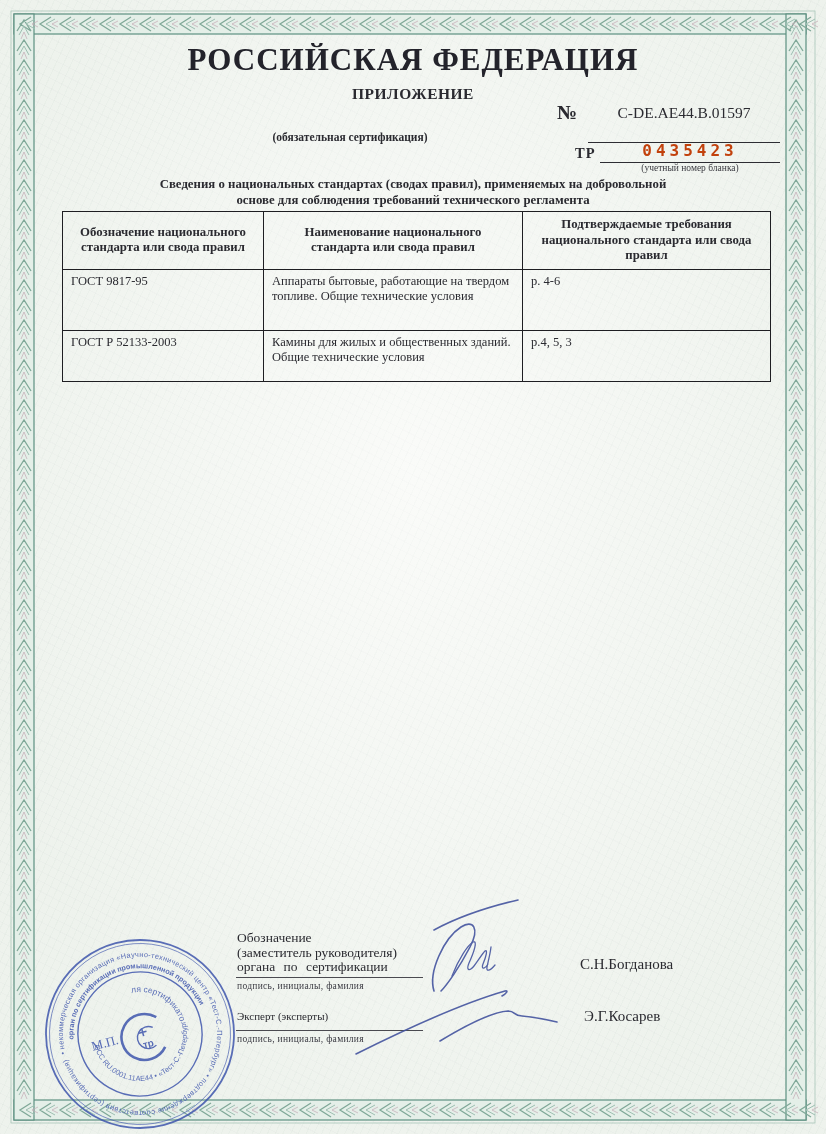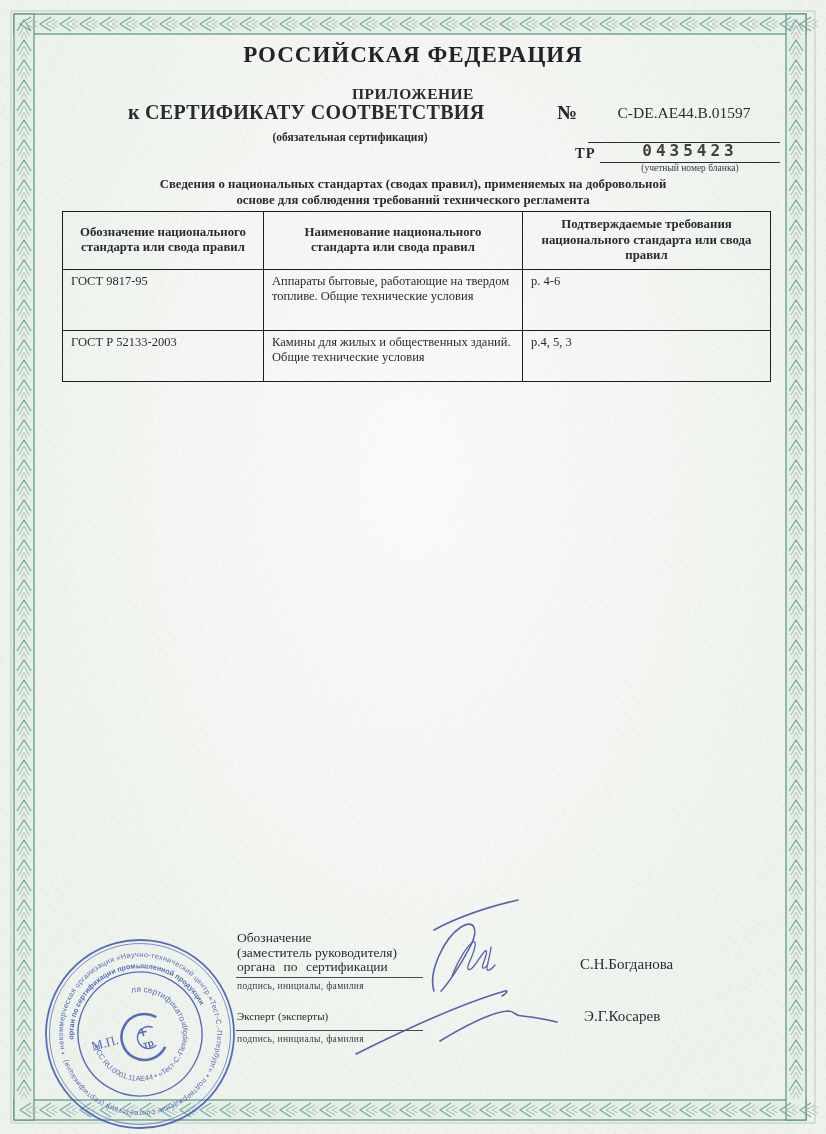--- a/index.html
+++ b/index.html
@@ -8,31 +8,31 @@
     background:#f4f6f1;
     font-family:"Liberation Serif", serif;color:#2a2a30;
   }
   .tex{position:absolute;inset:0;pointer-events:none;}
   .tex1{background:repeating-linear-gradient(115deg, rgba(138,172,152,.07) 0 1px, transparent 1px 7px);}
   .tex2{background:repeating-linear-gradient(27deg, rgba(150,142,165,.05) 0 1px, transparent 1px 9px);}
   .tex3{background:radial-gradient(ellipse at 50% 42%, rgba(255,255,255,.55), rgba(220,232,224,.25) 75%);}
   svg.frame,svg.sigs{position:absolute;left:0;top:0;pointer-events:none;}
   .abs{position:absolute;}
   .ctr{left:0;width:826px;text-align:center;}
-  .country{top:42px;font-size:23px;font-weight:bold;letter-spacing:1px;color:#23232b;}
+  .country{top:42px;font-size:31px;font-weight:bold;letter-spacing:1px;color:#23232b;}
   .doctype{top:85px;font-size:15.5px;font-weight:bold;letter-spacing:.5px;}
   .subtitle{left:128px;top:101px;font-size:20px;font-weight:bold;letter-spacing:.3px;}
   .numsign{left:557px;top:101px;font-size:20px;font-weight:bold;}
   .certnum{left:588px;top:104px;width:192px;text-align:center;font-size:15.5px;
            border-bottom:1px solid #2d2d33;padding-bottom:20px;}
   .certkind{left:160px;top:131px;width:380px;text-align:center;font-size:11.5px;font-weight:bold;}
   .trlabel{left:575px;top:145px;font-size:14.5px;font-weight:bold;letter-spacing:1px;}
   .blanknum{left:600px;top:141px;width:180px;text-align:center;
             font-family:"DejaVu Sans Mono", monospace;font-size:16px;font-weight:bold;
-            letter-spacing:4px;color:#404040;border-bottom:1px solid #2d2d33;padding-bottom:2px;}
+            letter-spacing:4px;color:#c2410c;border-bottom:1px solid #2d2d33;padding-bottom:2px;}
   .blankcap{left:600px;top:163px;width:180px;text-align:center;font-size:9.5px;color:#3a3a40;}
   .intro{top:177px;font-size:12.8px;font-weight:bold;line-height:15.5px;}
   table.std{
     position:absolute;left:62px;top:211px;border-collapse:collapse;table-layout:fixed;
     font-size:12.5px;line-height:15.5px;background:transparent;
   }
   table.std th,table.std td{border:1.5px solid #1e1e22;}
   table.std th{font-size:12.8px;font-weight:bold;text-align:center;vertical-align:middle;
                padding:5px 10px;height:46px;}
   table.std td{vertical-align:top;text-align:left;padding:4px 8px;}
@@ -65,21 +65,20 @@
       <rect x="14" y="1100" width="792" height="20" fill="#e4efe8" stroke="#5d9080" stroke-width="1.2"></rect>
       <rect x="14" y="14" width="20" height="1106" fill="#e4efe8" stroke="#5d9080" stroke-width="1.2"></rect>
       <rect x="786" y="14" width="20" height="1106" fill="#e4efe8" stroke="#5d9080" stroke-width="1.2"></rect>
       <path d="M31,17 L20,24 L31,31 M31,1103 L20,1110 L31,1117 M51,17 L40,24 L51,31 M51,1103 L40,1110 L51,1117 M71,17 L60,24 L71,31 M71,1103 L60,1110 L71,1117 M91,17 L80,24 L91,31 M91,1103 L80,1110 L91,1117 M111,17 L100,24 L111,31 M111,1103 L100,1110 L111,1117 M131,17 L120,24 L131,31 M131,1103 L120,1110 L131,1117 M151,17 L140,24 L151,31 M151,1103 L140,1110 L151,1117 M171,17 L160,24 L171,31 M171,1103 L160,1110 L171,1117 M191,17 L180,24 L191,31 M191,1103 L180,1110 L191,1117 M211,17 L200,24 L211,31 M211,1103 L200,1110 L211,1117 M231,17 L220,24 L231,31 M231,1103 L220,1110 L231,1117 M251,17 L240,24 L251,31 M251,1103 L240,1110 L251,1117 M271,17 L260,24 L271,31 M271,1103 L260,1110 L271,1117 M291,17 L280,24 L291,31 M291,1103 L280,1110 L291,1117 M311,17 L300,24 L311,31 M311,1103 L300,1110 L311,1117 M331,17 L320,24 L331,31 M331,1103 L320,1110 L331,1117 M351,17 L340,24 L351,31 M351,1103 L340,1110 L351,1117 M371,17 L360,24 L371,31 M371,1103 L360,1110 L371,1117 M391,17 L380,24 L391,31 M391,1103 L380,1110 L391,1117 M411,17 L400,24 L411,31 M411,1103 L400,1110 L411,1117 M431,17 L420,24 L431,31 M431,1103 L420,1110 L431,1117 M451,17 L440,24 L451,31 M451,1103 L440,1110 L451,1117 M471,17 L460,24 L471,31 M471,1103 L460,1110 L471,1117 M491,17 L480,24 L491,31 M491,1103 L480,1110 L491,1117 M511,17 L500,24 L511,31 M511,1103 L500,1110 L511,1117 M531,17 L520,24 L531,31 M531,1103 L520,1110 L531,1117 M551,17 L540,24 L551,31 M551,1103 L540,1110 L551,1117 M571,17 L560,24 L571,31 M571,1103 L560,1110 L571,1117 M591,17 L580,24 L591,31 M591,1103 L580,1110 L591,1117 M611,17 L600,24 L611,31 M611,1103 L600,1110 L611,1117 M631,17 L620,24 L631,31 M631,1103 L620,1110 L631,1117 M651,17 L640,24 L651,31 M651,1103 L640,1110 L651,1117 M671,17 L660,24 L671,31 M671,1103 L660,1110 L671,1117 M691,17 L680,24 L691,31 M691,1103 L680,1110 L691,1117 M711,17 L700,24 L711,31 M711,1103 L700,1110 L711,1117 M731,17 L720,24 L731,31 M731,1103 L720,1110 L731,1117 M751,17 L740,24 L751,31 M751,1103 L740,1110 L751,1117 M771,17 L760,24 L771,31 M771,1103 L760,1110 L771,1117 M791,17 L780,24 L791,31 M791,1103 L780,1110 L791,1117 M811,17 L800,24 L811,31 M811,1103 L800,1110 L811,1117 M17,31 L24,20 L31,31 M789,31 L796,20 L803,31 M17,51 L24,40 L31,51 M789,51 L796,40 L803,51 M17,71 L24,60 L31,71 M789,71 L796,60 L803,71 M17,91 L24,80 L31,91 M789,91 L796,80 L803,91 M17,111 L24,100 L31,111 M789,111 L796,100 L803,111 M17,131 L24,120 L31,131 M789,131 L796,120 L803,131 M17,151 L24,140 L31,151 M789,151 L796,140 L803,151 M17,171 L24,160 L31,171 M789,171 L796,160 L803,171 M17,191 L24,180 L31,191 M789,191 L796,180 L803,191 M17,211 L24,200 L31,211 M789,211 L796,200 L803,211 M17,231 L24,220 L31,231 M789,231 L796,220 L803,231 M17,251 L24,240 L31,251 M789,251 L796,240 L803,251 M17,271 L24,260 L31,271 M789,271 L796,260 L803,271 M17,291 L24,280 L31,291 M789,291 L796,280 L803,291 M17,311 L24,300 L31,311 M789,311 L796,300 L803,311 M17,331 L24,320 L31,331 M789,331 L796,320 L803,331 M17,351 L24,340 L31,351 M789,351 L796,340 L803,351 M17,371 L24,360 L31,371 M789,371 L796,360 L803,371 M17,391 L24,380 L31,391 M789,391 L796,380 L803,391 M17,411 L24,400 L31,411 M789,411 L796,400 L803,411 M17,431 L24,420 L31,431 M789,431 L796,420 L803,431 M17,451 L24,440 L31,451 M789,451 L796,440 L803,451 M17,471 L24,460 L31,471 M789,471 L796,460 L803,471 M17,491 L24,480 L31,491 M789,491 L796,480 L803,491 M17,511 L24,500 L31,511 M789,511 L796,500 L803,511 M17,531 L24,520 L31,531 M789,531 L796,520 L803,531 M17,551 L24,540 L31,551 M789,551 L796,540 L803,551 M17,571 L24,560 L31,571 M789,571 L796,560 L803,571 M17,591 L24,580 L31,591 M789,591 L796,580 L803,591 M17,611 L24,600 L31,611 M789,611 L796,600 L803,611 M17,631 L24,620 L31,631 M789,631 L796,620 L803,631 M17,651 L24,640 L31,651 M789,651 L796,640 L803,651 M17,671 L24,660 L31,671 M789,671 L796,660 L803,671 M17,691 L24,680 L31,691 M789,691 L796,680 L803,691 M17,711 L24,700 L31,711 M789,711 L796,700 L803,711 M17,731 L24,720 L31,731 M789,731 L796,720 L803,731 M17,751 L24,740 L31,751 M789,751 L796,740 L803,751 M17,771 L24,760 L31,771 M789,771 L796,760 L803,771 M17,791 L24,780 L31,791 M789,791 L796,780 L803,791 M17,811 L24,800 L31,811 M789,811 L796,800 L803,811 M17,831 L24,820 L31,831 M789,831 L796,820 L803,831 M17,851 L24,840 L31,851 M789,851 L796,840 L803,851 M17,871 L24,860 L31,871 M789,871 L796,860 L803,871 M17,891 L24,880 L31,891 M789,891 L796,880 L803,891 M17,911 L24,900 L31,911 M789,911 L796,900 L803,911 M17,931 L24,920 L31,931 M789,931 L796,920 L803,931 M17,951 L24,940 L31,951 M789,951 L796,940 L803,951 M17,971 L24,960 L31,971 M789,971 L796,960 L803,971 M17,991 L24,980 L31,991 M789,991 L796,980 L803,991 M17,1011 L24,1000 L31,1011 M789,1011 L796,1000 L803,1011 M17,1031 L24,1020 L31,1031 M789,1031 L796,1020 L803,1031 M17,1051 L24,1040 L31,1051 M789,1051 L796,1040 L803,1051 M17,1071 L24,1060 L31,1071 M789,1071 L796,1060 L803,1071 M17,1091 L24,1080 L31,1091 M789,1091 L796,1080 L803,1091 " stroke="#7fa898" stroke-width="1.3" fill="none"></path>
       <path d="M35,19 L26,24 L35,29 M35,1105 L26,1110 L35,1115 M55,19 L46,24 L55,29 M55,1105 L46,1110 L55,1115 M75,19 L66,24 L75,29 M75,1105 L66,1110 L75,1115 M95,19 L86,24 L95,29 M95,1105 L86,1110 L95,1115 M115,19 L106,24 L115,29 M115,1105 L106,1110 L115,1115 M135,19 L126,24 L135,29 M135,1105 L126,1110 L135,1115 M155,19 L146,24 L155,29 M155,1105 L146,1110 L155,1115 M175,19 L166,24 L175,29 M175,1105 L166,1110 L175,1115 M195,19 L186,24 L195,29 M195,1105 L186,1110 L195,1115 M215,19 L206,24 L215,29 M215,1105 L206,1110 L215,1115 M235,19 L226,24 L235,29 M235,1105 L226,1110 L235,1115 M255,19 L246,24 L255,29 M255,1105 L246,1110 L255,1115 M275,19 L266,24 L275,29 M275,1105 L266,1110 L275,1115 M295,19 L286,24 L295,29 M295,1105 L286,1110 L295,1115 M315,19 L306,24 L315,29 M315,1105 L306,1110 L315,1115 M335,19 L326,24 L335,29 M335,1105 L326,1110 L335,1115 M355,19 L346,24 L355,29 M355,1105 L346,1110 L355,1115 M375,19 L366,24 L375,29 M375,1105 L366,1110 L375,1115 M395,19 L386,24 L395,29 M395,1105 L386,1110 L395,1115 M415,19 L406,24 L415,29 M415,1105 L406,1110 L415,1115 M435,19 L426,24 L435,29 M435,1105 L426,1110 L435,1115 M455,19 L446,24 L455,29 M455,1105 L446,1110 L455,1115 M475,19 L466,24 L475,29 M475,1105 L466,1110 L475,1115 M495,19 L486,24 L495,29 M495,1105 L486,1110 L495,1115 M515,19 L506,24 L515,29 M515,1105 L506,1110 L515,1115 M535,19 L526,24 L535,29 M535,1105 L526,1110 L535,1115 M555,19 L546,24 L555,29 M555,1105 L546,1110 L555,1115 M575,19 L566,24 L575,29 M575,1105 L566,1110 L575,1115 M595,19 L586,24 L595,29 M595,1105 L586,1110 L595,1115 M615,19 L606,24 L615,29 M615,1105 L606,1110 L615,1115 M635,19 L626,24 L635,29 M635,1105 L626,1110 L635,1115 M655,19 L646,24 L655,29 M655,1105 L646,1110 L655,1115 M675,19 L666,24 L675,29 M675,1105 L666,1110 L675,1115 M695,19 L686,24 L695,29 M695,1105 L686,1110 L695,1115 M715,19 L706,24 L715,29 M715,1105 L706,1110 L715,1115 M735,19 L726,24 L735,29 M735,1105 L726,1110 L735,1115 M755,19 L746,24 L755,29 M755,1105 L746,1110 L755,1115 M775,19 L766,24 L775,29 M775,1105 L766,1110 L775,1115 M795,19 L786,24 L795,29 M795,1105 L786,1110 L795,1115 M815,19 L806,24 L815,29 M815,1105 L806,1110 L815,1115 M19,35 L24,26 L29,35 M791,35 L796,26 L801,35 M19,55 L24,46 L29,55 M791,55 L796,46 L801,55 M19,75 L24,66 L29,75 M791,75 L796,66 L801,75 M19,95 L24,86 L29,95 M791,95 L796,86 L801,95 M19,115 L24,106 L29,115 M791,115 L796,106 L801,115 M19,135 L24,126 L29,135 M791,135 L796,126 L801,135 M19,155 L24,146 L29,155 M791,155 L796,146 L801,155 M19,175 L24,166 L29,175 M791,175 L796,166 L801,175 M19,195 L24,186 L29,195 M791,195 L796,186 L801,195 M19,215 L24,206 L29,215 M791,215 L796,206 L801,215 M19,235 L24,226 L29,235 M791,235 L796,226 L801,235 M19,255 L24,246 L29,255 M791,255 L796,246 L801,255 M19,275 L24,266 L29,275 M791,275 L796,266 L801,275 M19,295 L24,286 L29,295 M791,295 L796,286 L801,295 M19,315 L24,306 L29,315 M791,315 L796,306 L801,315 M19,335 L24,326 L29,335 M791,335 L796,326 L801,335 M19,355 L24,346 L29,355 M791,355 L796,346 L801,355 M19,375 L24,366 L29,375 M791,375 L796,366 L801,375 M19,395 L24,386 L29,395 M791,395 L796,386 L801,395 M19,415 L24,406 L29,415 M791,415 L796,406 L801,415 M19,435 L24,426 L29,435 M791,435 L796,426 L801,435 M19,455 L24,446 L29,455 M791,455 L796,446 L801,455 M19,475 L24,466 L29,475 M791,475 L796,466 L801,475 M19,495 L24,486 L29,495 M791,495 L796,486 L801,495 M19,515 L24,506 L29,515 M791,515 L796,506 L801,515 M19,535 L24,526 L29,535 M791,535 L796,526 L801,535 M19,555 L24,546 L29,555 M791,555 L796,546 L801,555 M19,575 L24,566 L29,575 M791,575 L796,566 L801,575 M19,595 L24,586 L29,595 M791,595 L796,586 L801,595 M19,615 L24,606 L29,615 M791,615 L796,606 L801,615 M19,635 L24,626 L29,635 M791,635 L796,626 L801,635 M19,655 L24,646 L29,655 M791,655 L796,646 L801,655 M19,675 L24,666 L29,675 M791,675 L796,666 L801,675 M19,695 L24,686 L29,695 M791,695 L796,686 L801,695 M19,715 L24,706 L29,715 M791,715 L796,706 L801,715 M19,735 L24,726 L29,735 M791,735 L796,726 L801,735 M19,755 L24,746 L29,755 M791,755 L796,746 L801,755 M19,775 L24,766 L29,775 M791,775 L796,766 L801,775 M19,795 L24,786 L29,795 M791,795 L796,786 L801,795 M19,815 L24,806 L29,815 M791,815 L796,806 L801,815 M19,835 L24,826 L29,835 M791,835 L796,826 L801,835 M19,855 L24,846 L29,855 M791,855 L796,846 L801,855 M19,875 L24,866 L29,875 M791,875 L796,866 L801,875 M19,895 L24,886 L29,895 M791,895 L796,886 L801,895 M19,915 L24,906 L29,915 M791,915 L796,906 L801,915 M19,935 L24,926 L29,935 M791,935 L796,926 L801,935 M19,955 L24,946 L29,955 M791,955 L796,946 L801,955 M19,975 L24,966 L29,975 M791,975 L796,966 L801,975 M19,995 L24,986 L29,995 M791,995 L796,986 L801,995 M19,1015 L24,1006 L29,1015 M791,1015 L796,1006 L801,1015 M19,1035 L24,1026 L29,1035 M791,1035 L796,1026 L801,1035 M19,1055 L24,1046 L29,1055 M791,1055 L796,1046 L801,1055 M19,1075 L24,1066 L29,1075 M791,1075 L796,1066 L801,1075 M19,1095 L24,1086 L29,1095 M791,1095 L796,1086 L801,1095 " stroke="#9dbfb2" stroke-width="1" fill="none"></path>
       <path d="M38,21 L32,24 L38,27 M38,1107 L32,1110 L38,1113 M58,21 L52,24 L58,27 M58,1107 L52,1110 L58,1113 M78,21 L72,24 L78,27 M78,1107 L72,1110 L78,1113 M98,21 L92,24 L98,27 M98,1107 L92,1110 L98,1113 M118,21 L112,24 L118,27 M118,1107 L112,1110 L118,1113 M138,21 L132,24 L138,27 M138,1107 L132,1110 L138,1113 M158,21 L152,24 L158,27 M158,1107 L152,1110 L158,1113 M178,21 L172,24 L178,27 M178,1107 L172,1110 L178,1113 M198,21 L192,24 L198,27 M198,1107 L192,1110 L198,1113 M218,21 L212,24 L218,27 M218,1107 L212,1110 L218,1113 M238,21 L232,24 L238,27 M238,1107 L232,1110 L238,1113 M258,21 L252,24 L258,27 M258,1107 L252,1110 L258,1113 M278,21 L272,24 L278,27 M278,1107 L272,1110 L278,1113 M298,21 L292,24 L298,27 M298,1107 L292,1110 L298,1113 M318,21 L312,24 L318,27 M318,1107 L312,1110 L318,1113 M338,21 L332,24 L338,27 M338,1107 L332,1110 L338,1113 M358,21 L352,24 L358,27 M358,1107 L352,1110 L358,1113 M378,21 L372,24 L378,27 M378,1107 L372,1110 L378,1113 M398,21 L392,24 L398,27 M398,1107 L392,1110 L398,1113 M418,21 L412,24 L418,27 M418,1107 L412,1110 L418,1113 M438,21 L432,24 L438,27 M438,1107 L432,1110 L438,1113 M458,21 L452,24 L458,27 M458,1107 L452,1110 L458,1113 M478,21 L472,24 L478,27 M478,1107 L472,1110 L478,1113 M498,21 L492,24 L498,27 M498,1107 L492,1110 L498,1113 M518,21 L512,24 L518,27 M518,1107 L512,1110 L518,1113 M538,21 L532,24 L538,27 M538,1107 L532,1110 L538,1113 M558,21 L552,24 L558,27 M558,1107 L552,1110 L558,1113 M578,21 L572,24 L578,27 M578,1107 L572,1110 L578,1113 M598,21 L592,24 L598,27 M598,1107 L592,1110 L598,1113 M618,21 L612,24 L618,27 M618,1107 L612,1110 L618,1113 M638,21 L632,24 L638,27 M638,1107 L632,1110 L638,1113 M658,21 L652,24 L658,27 M658,1107 L652,1110 L658,1113 M678,21 L672,24 L678,27 M678,1107 L672,1110 L678,1113 M698,21 L692,24 L698,27 M698,1107 L692,1110 L698,1113 M718,21 L712,24 L718,27 M718,1107 L712,1110 L718,1113 M738,21 L732,24 L738,27 M738,1107 L732,1110 L738,1113 M758,21 L752,24 L758,27 M758,1107 L752,1110 L758,1113 M778,21 L772,24 L778,27 M778,1107 L772,1110 L778,1113 M798,21 L792,24 L798,27 M798,1107 L792,1110 L798,1113 M818,21 L812,24 L818,27 M818,1107 L812,1110 L818,1113 M21,39 L24,32 L27,39 M793,39 L796,32 L799,39 M21,59 L24,52 L27,59 M793,59 L796,52 L799,59 M21,79 L24,72 L27,79 M793,79 L796,72 L799,79 M21,99 L24,92 L27,99 M793,99 L796,92 L799,99 M21,119 L24,112 L27,119 M793,119 L796,112 L799,119 M21,139 L24,132 L27,139 M793,139 L796,132 L799,139 M21,159 L24,152 L27,159 M793,159 L796,152 L799,159 M21,179 L24,172 L27,179 M793,179 L796,172 L799,179 M21,199 L24,192 L27,199 M793,199 L796,192 L799,199 M21,219 L24,212 L27,219 M793,219 L796,212 L799,219 M21,239 L24,232 L27,239 M793,239 L796,232 L799,239 M21,259 L24,252 L27,259 M793,259 L796,252 L799,259 M21,279 L24,272 L27,279 M793,279 L796,272 L799,279 M21,299 L24,292 L27,299 M793,299 L796,292 L799,299 M21,319 L24,312 L27,319 M793,319 L796,312 L799,319 M21,339 L24,332 L27,339 M793,339 L796,332 L799,339 M21,359 L24,352 L27,359 M793,359 L796,352 L799,359 M21,379 L24,372 L27,379 M793,379 L796,372 L799,379 M21,399 L24,392 L27,399 M793,399 L796,392 L799,399 M21,419 L24,412 L27,419 M793,419 L796,412 L799,419 M21,439 L24,432 L27,439 M793,439 L796,432 L799,439 M21,459 L24,452 L27,459 M793,459 L796,452 L799,459 M21,479 L24,472 L27,479 M793,479 L796,472 L799,479 M21,499 L24,492 L27,499 M793,499 L796,492 L799,499 M21,519 L24,512 L27,519 M793,519 L796,512 L799,519 M21,539 L24,532 L27,539 M793,539 L796,532 L799,539 M21,559 L24,552 L27,559 M793,559 L796,552 L799,559 M21,579 L24,572 L27,579 M793,579 L796,572 L799,579 M21,599 L24,592 L27,599 M793,599 L796,592 L799,599 M21,619 L24,612 L27,619 M793,619 L796,612 L799,619 M21,639 L24,632 L27,639 M793,639 L796,632 L799,639 M21,659 L24,652 L27,659 M793,659 L796,652 L799,659 M21,679 L24,672 L27,679 M793,679 L796,672 L799,679 M21,699 L24,692 L27,699 M793,699 L796,692 L799,699 M21,719 L24,712 L27,719 M793,719 L796,712 L799,719 M21,739 L24,732 L27,739 M793,739 L796,732 L799,739 M21,759 L24,752 L27,759 M793,759 L796,752 L799,759 M21,779 L24,772 L27,779 M793,779 L796,772 L799,779 M21,799 L24,792 L27,799 M793,799 L796,792 L799,799 M21,819 L24,812 L27,819 M793,819 L796,812 L799,819 M21,839 L24,832 L27,839 M793,839 L796,832 L799,839 M21,859 L24,852 L27,859 M793,859 L796,852 L799,859 M21,879 L24,872 L27,879 M793,879 L796,872 L799,879 M21,899 L24,892 L27,899 M793,899 L796,892 L799,899 M21,919 L24,912 L27,919 M793,919 L796,912 L799,919 M21,939 L24,932 L27,939 M793,939 L796,932 L799,939 M21,959 L24,952 L27,959 M793,959 L796,952 L799,959 M21,979 L24,972 L27,979 M793,979 L796,972 L799,979 M21,999 L24,992 L27,999 M793,999 L796,992 L799,999 M21,1019 L24,1012 L27,1019 M793,1019 L796,1012 L799,1019 M21,1039 L24,1032 L27,1039 M793,1039 L796,1032 L799,1039 M21,1059 L24,1052 L27,1059 M793,1059 L796,1052 L799,1059 M21,1079 L24,1072 L27,1079 M793,1079 L796,1072 L799,1079 M21,1099 L24,1092 L27,1099 M793,1099 L796,1092 L799,1099 " stroke="#c4a9b4" stroke-width="0.7" fill="none"></path>
     </svg>
 
   <div class="abs ctr country">РОССИЙСКАЯ ФЕДЕРАЦИЯ</div>
   <div class="abs ctr doctype">ПРИЛОЖЕНИЕ</div>
-  <div class="abs subtitle">к СЕРТИФИКАТУ СООТВЕТСТВИЯ</div>
   <div class="abs numsign">№</div>
   <div class="abs certnum">C-DE.AE44.B.01597</div>
   <div class="abs certkind">(обязательная сертификация)</div>
   <div class="abs trlabel">ТР</div>
   <div class="abs blanknum">0435423</div>
   <div class="abs blankcap">(учетный номер бланка)</div>
 
   <div class="abs ctr intro">
     <div>Сведения о национальных стандартах (сводах правил), применяемых на добровольной</div>
     <div>основе для соблюдения требований технического регламента</div>

